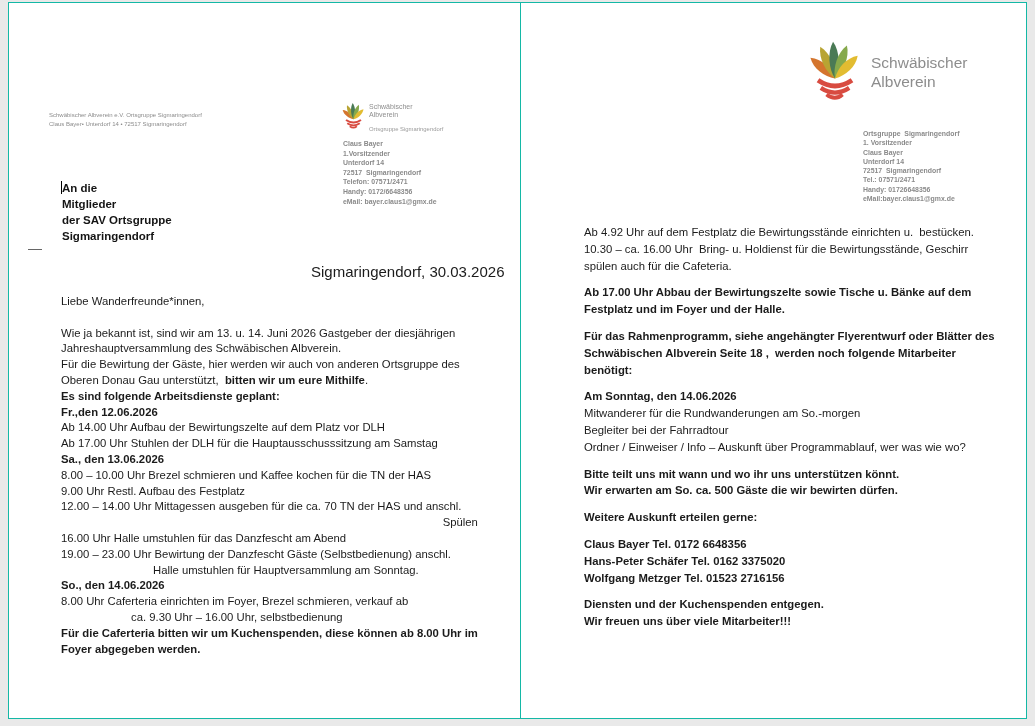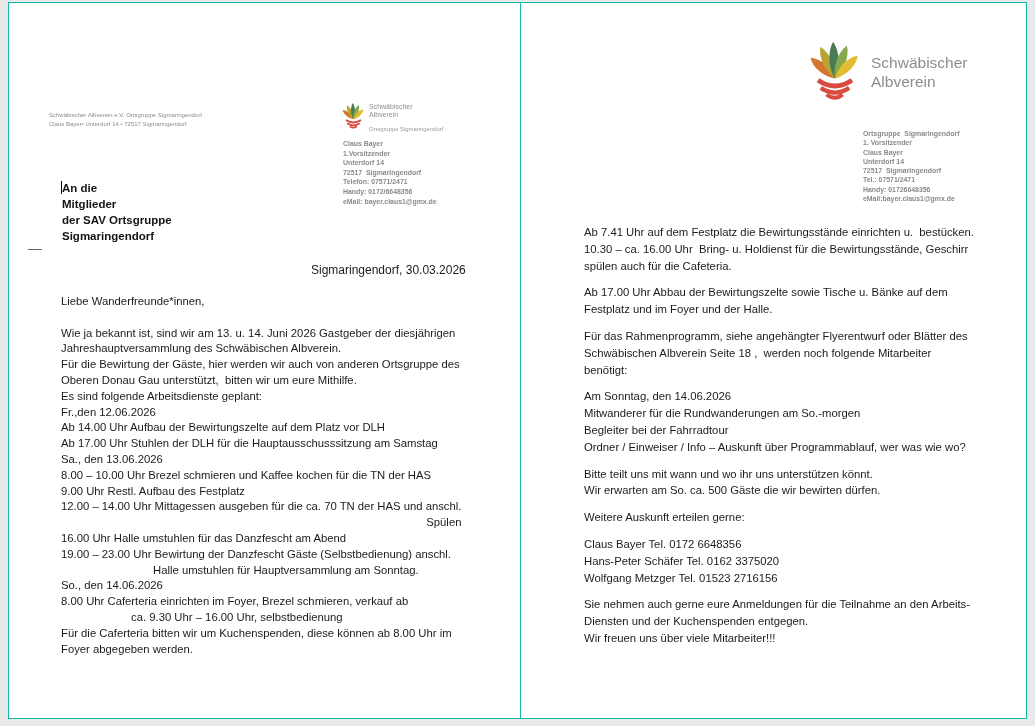--- a/index.html
+++ b/index.html
@@ -12,21 +12,21 @@
   }
   .page{
     position:absolute;top:2px;height:717px;
     background:#ffffff;border:1px solid #14b8a6;
     box-sizing:border-box;
   }
   #page1{left:8px;width:559px;}
   #page2{left:520px;width:507px;}
 
   .line{white-space:pre;}
-  .b{font-weight:normal;}
+  .b{font-weight:bold;}
 
   
   .return-address{
     position:absolute;left:40px;top:108px;
     font-size:6px;line-height:9px;color:#8c8c8c;
   }
   .logo-small{position:absolute;left:333px;top:97px;display:flex;}
   .logo-small svg{width:23px;height:30px;}
   .logo-small .logo-text{
     margin-left:4px;margin-top:3px;
@@ -47,21 +47,21 @@
     font-size:11.5px;line-height:16px;font-weight:bold;color:#141414;
   }
   .text-cursor{
     position:absolute;left:52px;top:178px;width:1px;height:13px;background:#000;
   }
   .fold-mark{
     position:absolute;left:19px;top:246px;width:14px;height:1px;background:#666;
   }
   .dateline{
     position:absolute;left:302px;top:260px;
-    font-size:12px;color:#1b1b1b;
+    font-size:15px;color:#1b1b1b;
   }
   .body-text{
     position:absolute;font-size:11.3px;color:#1b1b1b;
   }
   #body1{left:52px;top:291px;line-height:15.8px;}
 
   
   .logo-big{position:absolute;left:288px;top:32px;display:flex;}
   .logo-big svg{width:52px;height:68px;}
   .logo-big .logo-text{
@@ -177,21 +177,21 @@
       <div class="line">1. Vorsitzender</div>
       <div class="line">Claus Bayer</div>
       <div class="line">Unterdorf 14</div>
       <div class="line">72517  Sigmaringendorf</div>
       <div class="line">Tel.: 07571/2471</div>
       <div class="line">Handy: 01726648356</div>
       <div class="line">eMail:bayer.claus1@gmx.de</div>
     </div>
 
   <div class="body-text" id="body2">
-      <div class="line">Ab 7.41 Uhr auf dem Festplatz die Bewirtungsstände einrichten u.  bestücken.</div>
+      <div class="line">Ab 4.92 Uhr auf dem Festplatz die Bewirtungsstände einrichten u.  bestücken.</div>
       <div class="line">10.30 – ca. 16.00 Uhr  Bring- u. Holdienst für die Bewirtungsstände, Geschirr</div>
       <div class="line">spülen auch für die Cafeteria.</div>
       <div class="line blank"></div>
       <div class="line b">Ab 17.00 Uhr Abbau der Bewirtungszelte sowie Tische u. Bänke auf dem</div>
       <div class="line b">Festplatz und im Foyer und der Halle.</div>
       <div class="line blank"></div>
       <div class="line b">Für das Rahmenprogramm, siehe angehängter Flyerentwurf oder Blätter des</div>
       <div class="line b">Schwäbischen Albverein Seite 18 ,  werden noch folgende Mitarbeiter</div>
       <div class="line b">benötigt:</div>
       <div class="line blank"></div>
@@ -202,17 +202,16 @@
       <div class="line blank"></div>
       <div class="line b">Bitte teilt uns mit wann und wo ihr uns unterstützen könnt.</div>
       <div class="line b">Wir erwarten am So. ca. 500 Gäste die wir bewirten dürfen.</div>
       <div class="line blank"></div>
       <div class="line b">Weitere Auskunft erteilen gerne:</div>
       <div class="line blank"></div>
       <div class="line b">Claus Bayer Tel. 0172 6648356</div>
       <div class="line b">Hans-Peter Schäfer Tel. 0162 3375020</div>
       <div class="line b">Wolfgang Metzger Tel. 01523 2716156</div>
       <div class="line blank"></div>
-      <div class="line b">Sie nehmen auch gerne eure Anmeldungen für die Teilnahme an den Arbeits-</div>
       <div class="line b">Diensten und der Kuchenspenden entgegen.</div>
       <div class="line b">Wir freuen uns über viele Mitarbeiter!!!</div>
     </div>
 </div>
 
 </body></html>

